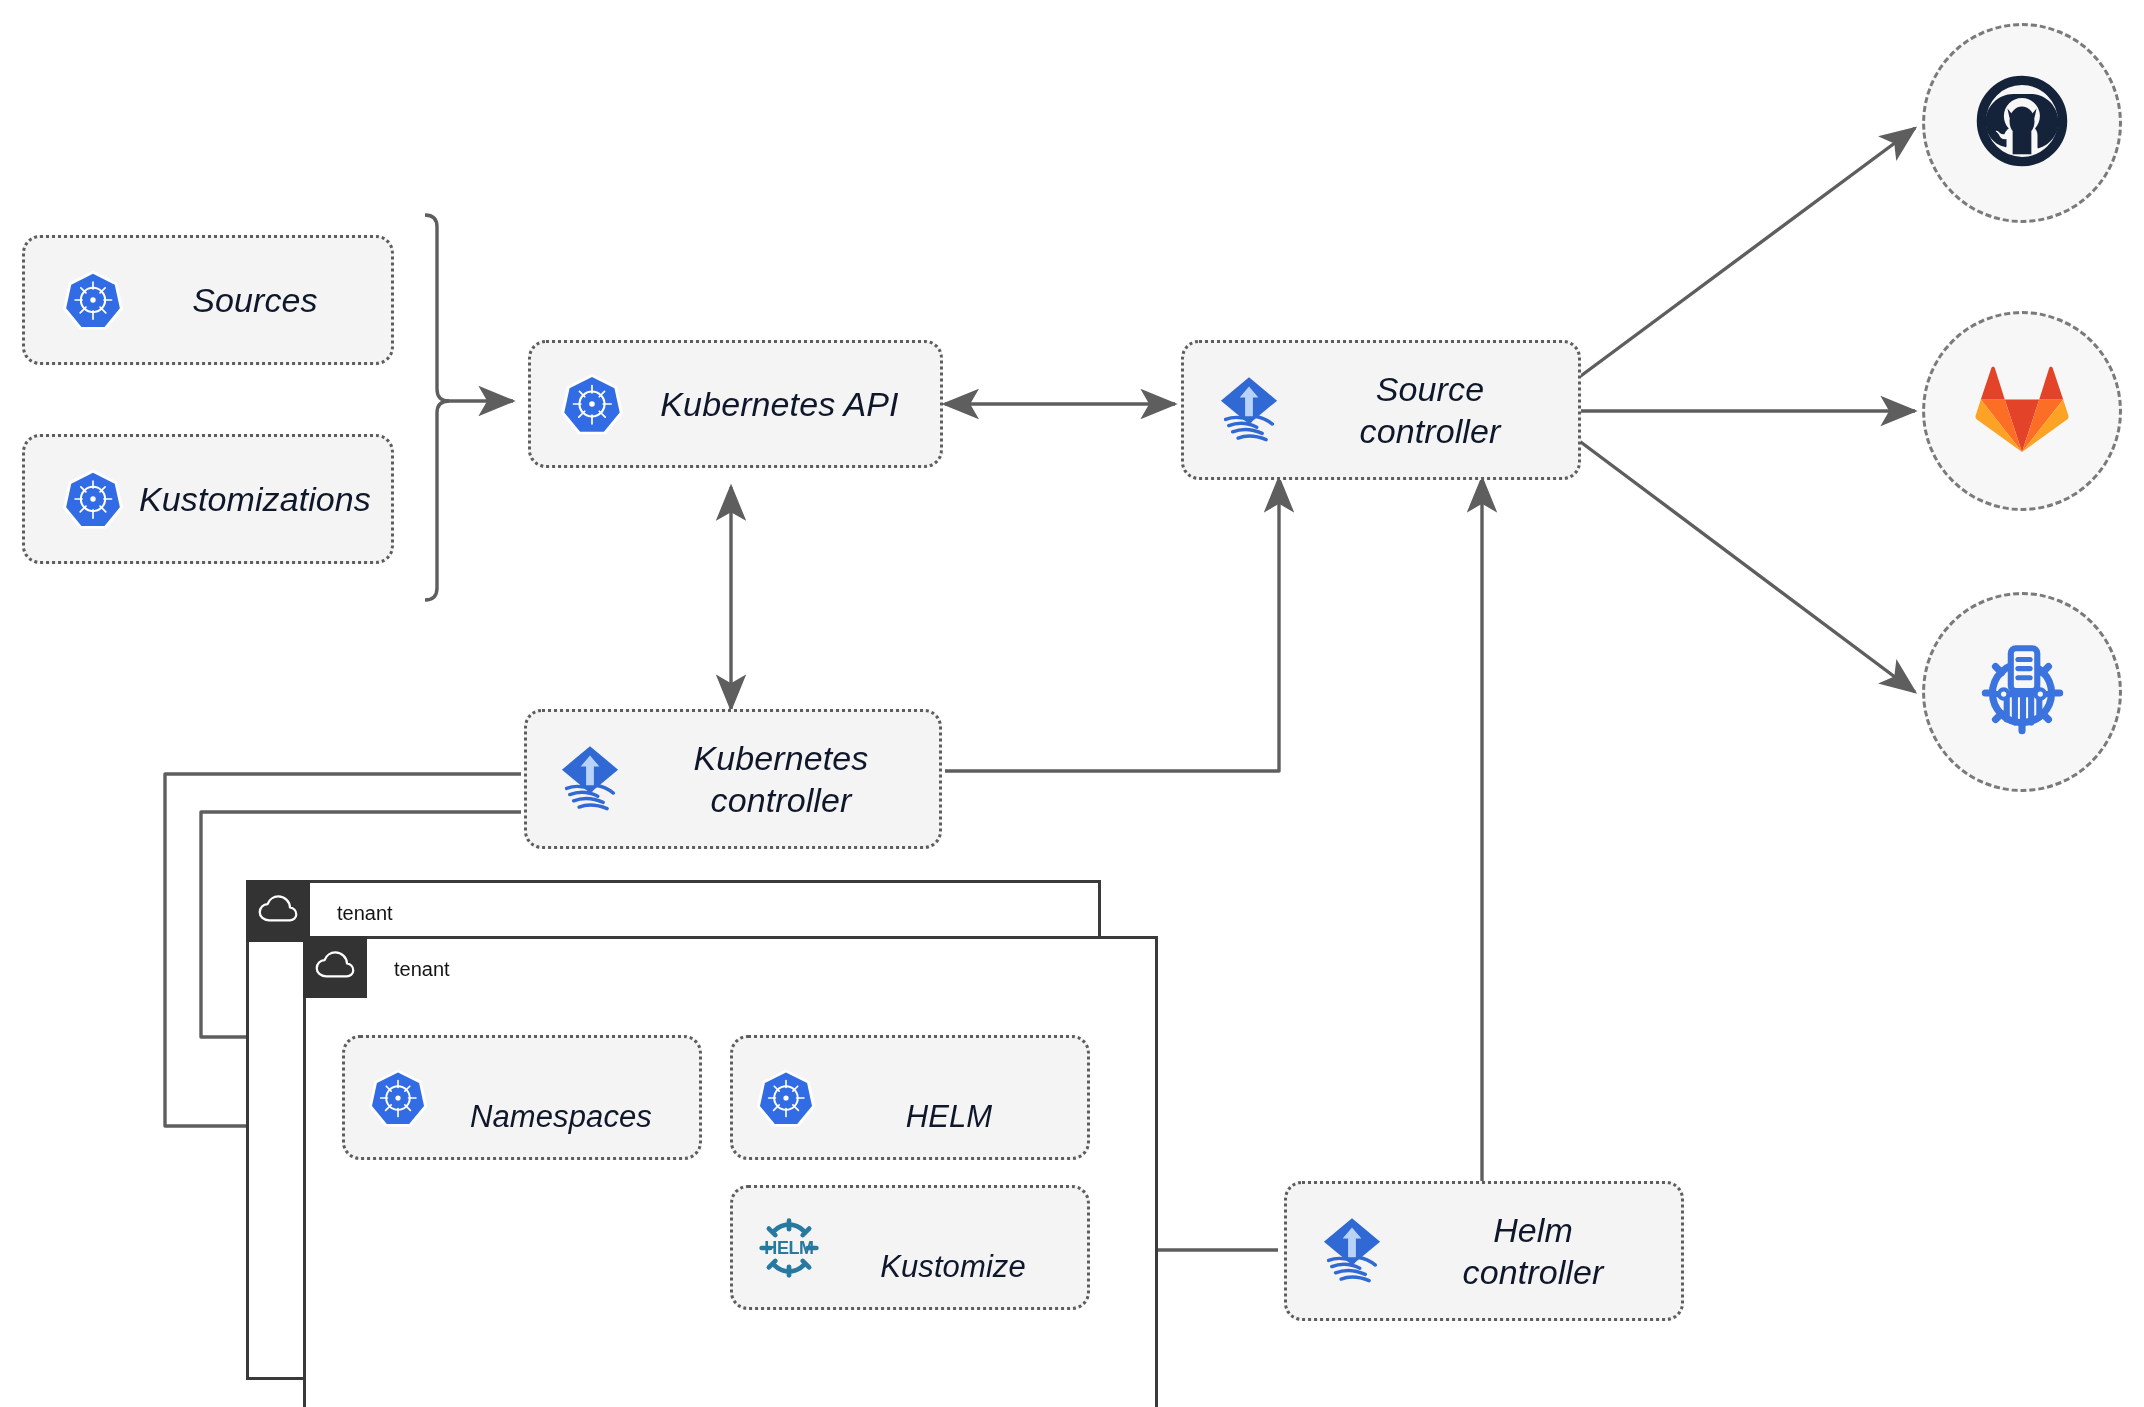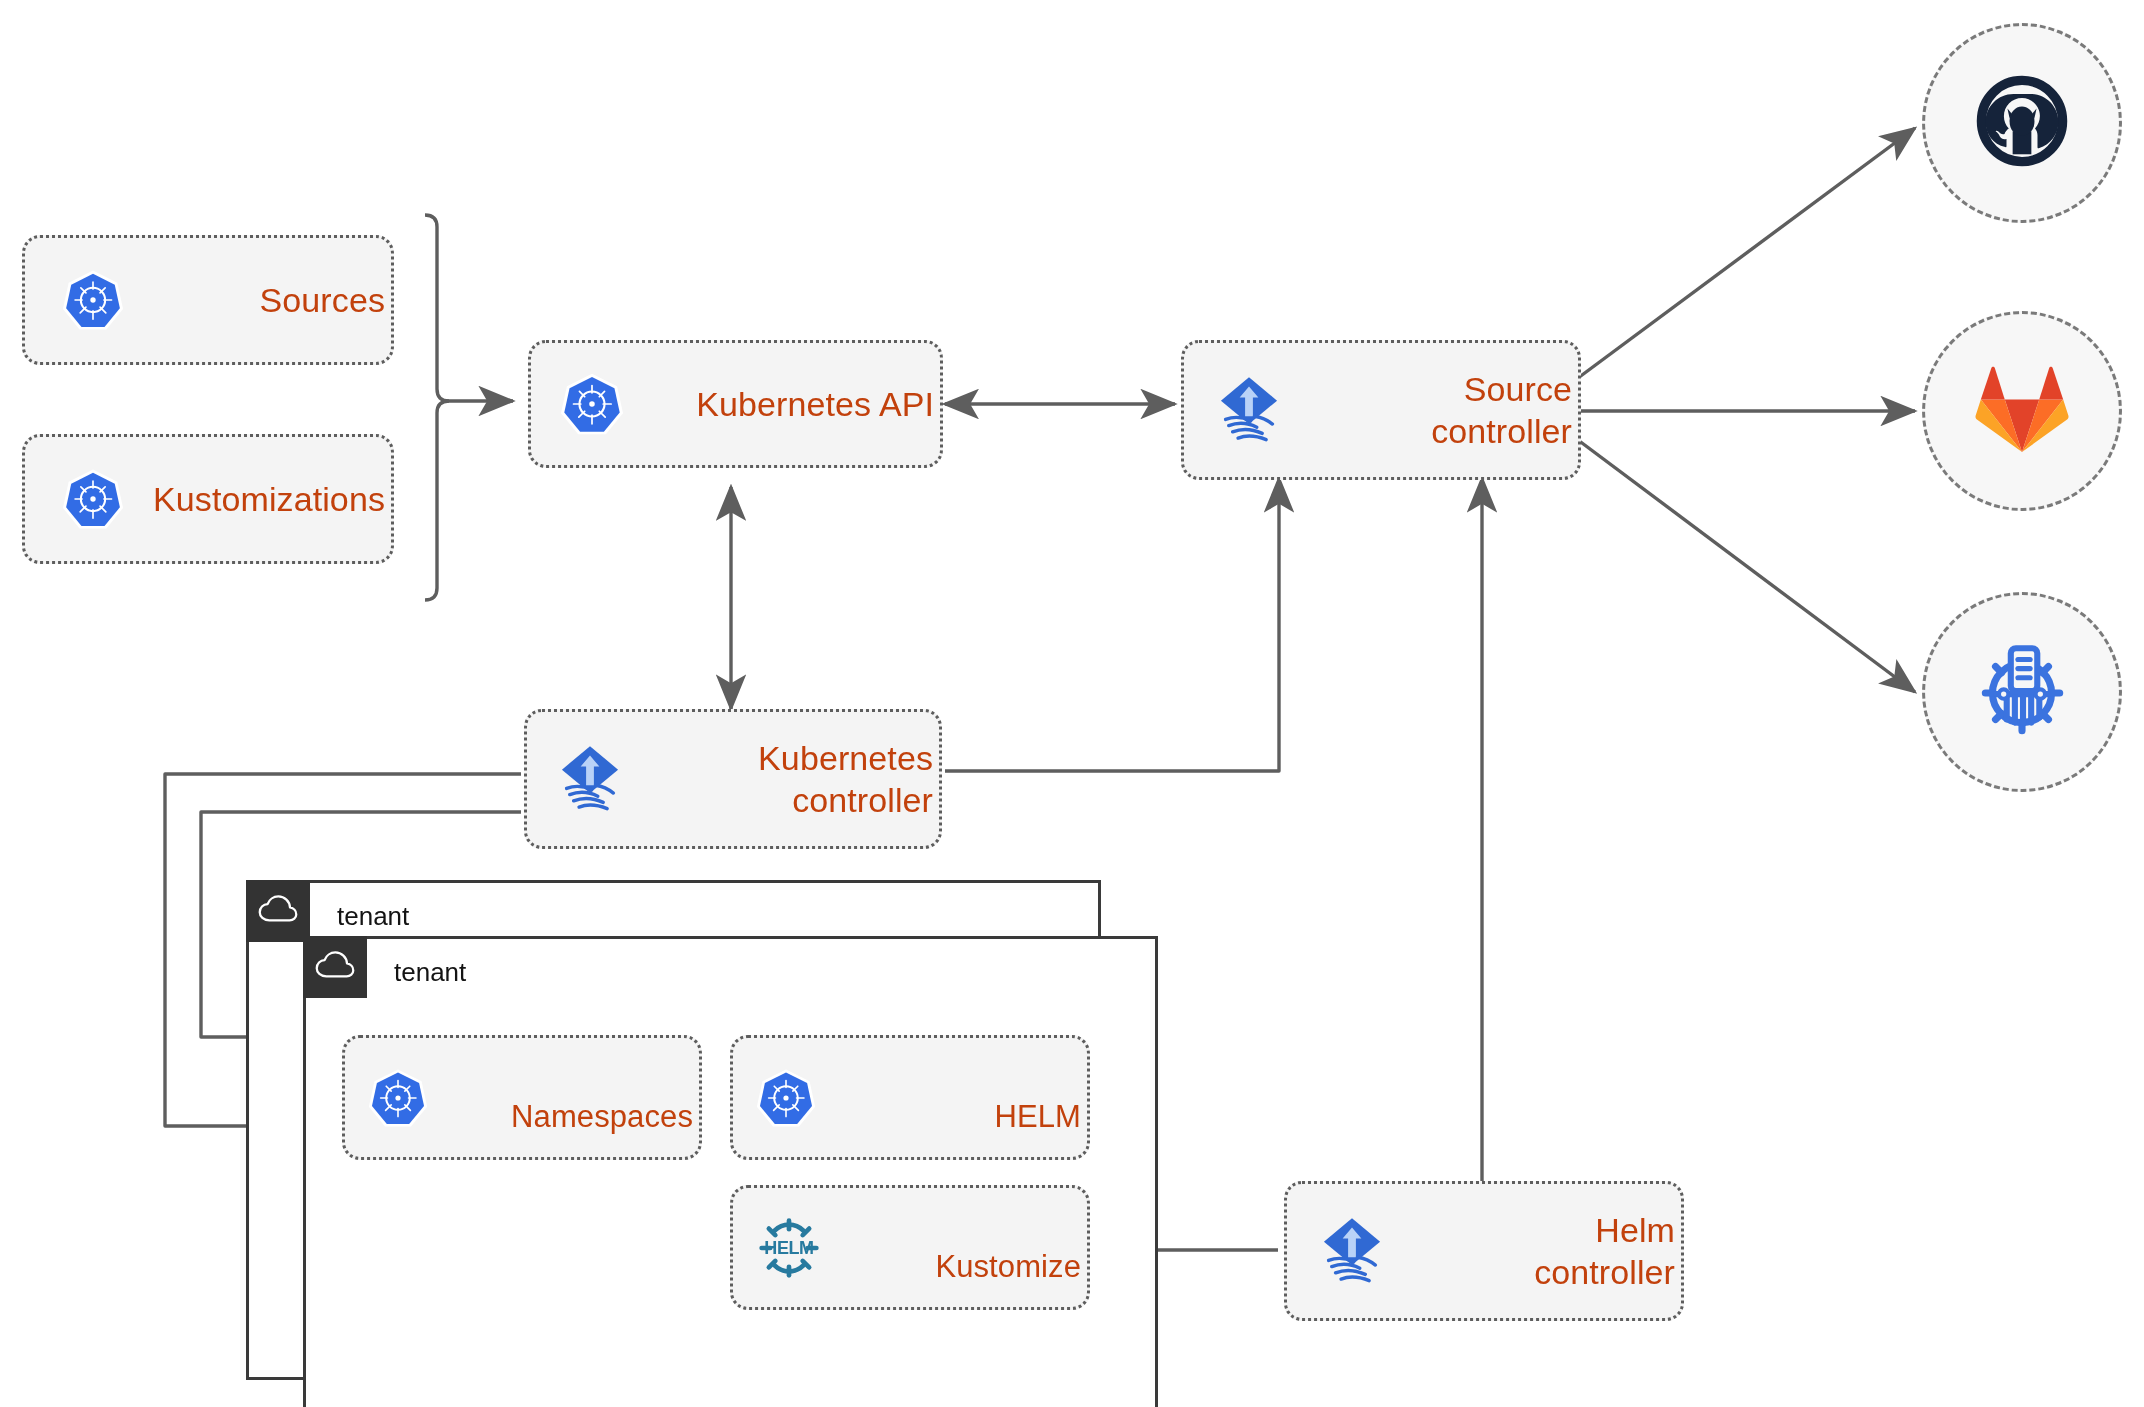--- a/index.html
+++ b/index.html
@@ -13,25 +13,26 @@
     background:#f4f4f4;
     border:3px dotted #5d5d5d;
     border-radius:18px;
     display:flex;
     align-items:center;
     box-sizing:border-box;
   }
   .node .ico{flex:0 0 auto;display:flex;align-items:center;justify-content:center;}
   .node .lbl{
     flex:1 1 auto;
-    text-align:right;
-    color:#c2410c;
+    text-align:center;
+    color:#0f172a;
     line-height:1.24;
     letter-spacing:.1px;
     padding-right:6px;
+    font-style:italic;
   }
 
   
   .circ{
     position:absolute;
     background:#f7f7f7;
     border:3px dashed #7a7a7a;
     border-radius:50%;
     display:flex;align-items:center;justify-content:center;
     box-sizing:border-box;
@@ -45,21 +46,21 @@
     box-sizing:border-box;
   }
   .tenant-tab{
     position:absolute;left:-3px;top:-3px;
     background:#333333;
     display:flex;align-items:center;justify-content:center;
   }
   .tenant-name{
     position:absolute;
     color:#141414;
-    font-size:26px;
+    font-size:20px;
     line-height:1;
     white-space:nowrap;
   }
 
   .f26{font-size:34px;}
   .f24{font-size:31px;margin-top:40px;}
 </style>
 </head>
 <body>
 

